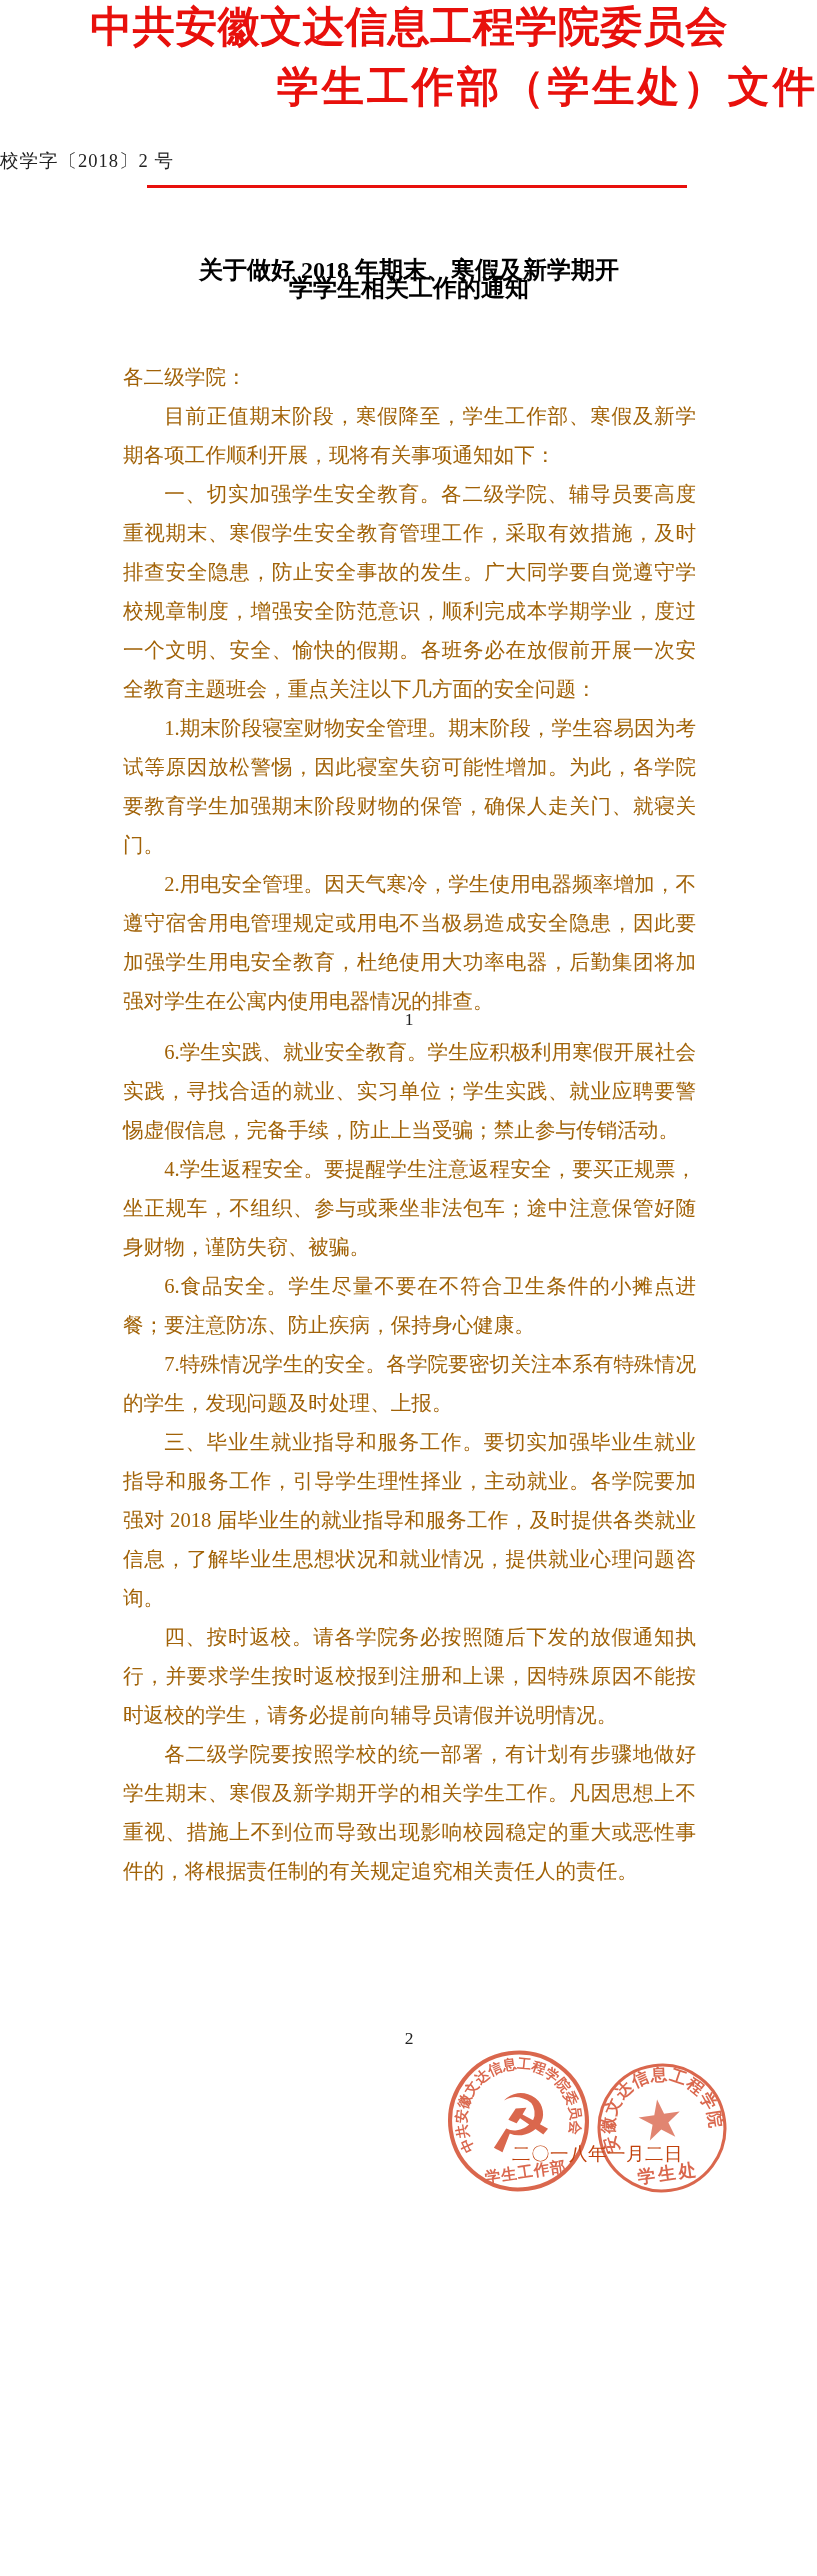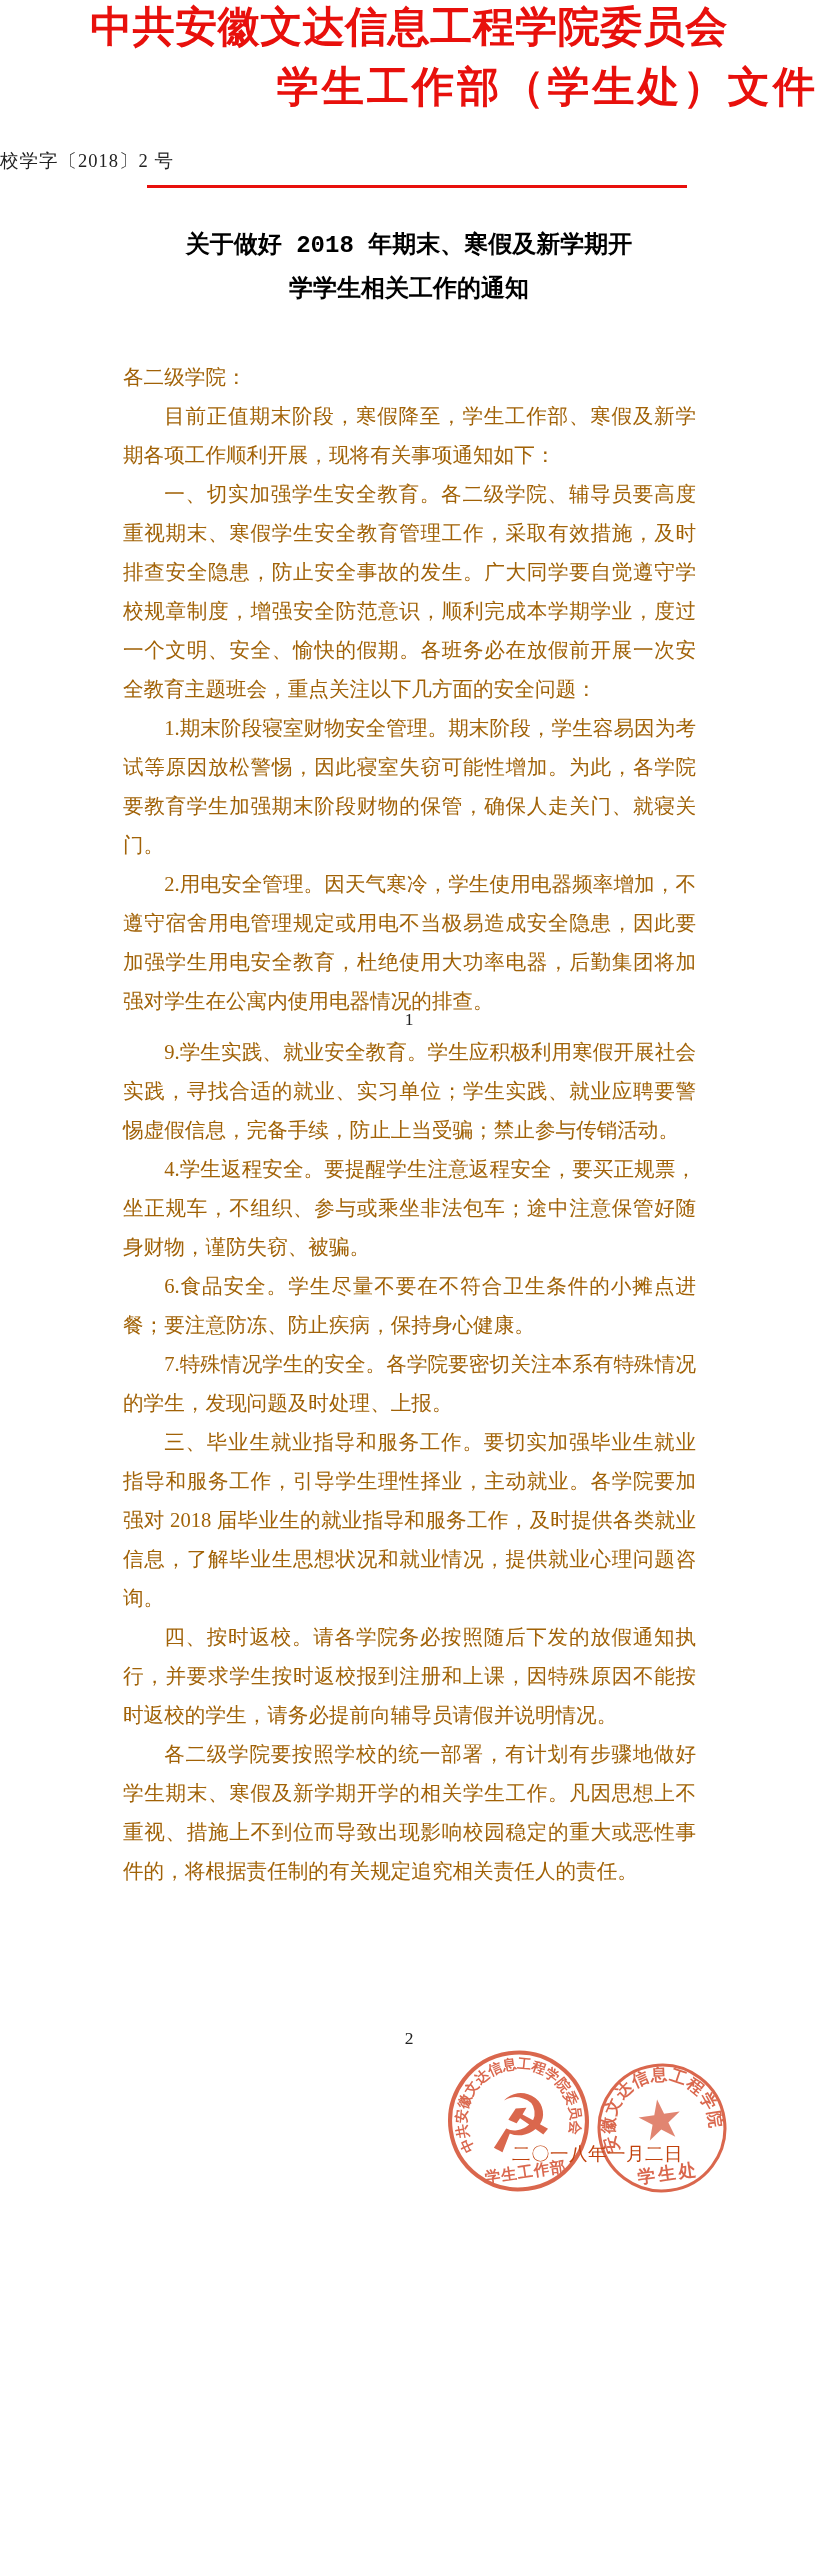--- a/index.html
+++ b/index.html
@@ -28,21 +28,21 @@
   .red-rule{
     position:absolute;top:185px;left:147px;width:540px;height:2.6px;
     background:#e8100c;
   }
   
   .doc-title{
     position:absolute;left:0;width:100%;
     text-align:center;font-size:24px;font-weight:bold;color:#000;
     white-space:nowrap;
   }
-  .doc-title.t1{top:228px;font-family:Liberation Mono, monospace;}
+  .doc-title.t1{top:254px;}
   .doc-title.t2{top:272px;}
   
   .body-block{
     position:absolute;left:123px;width:573px;
     font-size:20.6px;line-height:39px;
     text-align:justify;text-justify:inter-ideograph;
     word-break:break-all;
     color:#a16207;
   }
   .body-block.pg1{top:358px;}
@@ -83,21 +83,21 @@
     <p class="no-indent">各二级学院：</p>
     <p>目前正值期末阶段，寒假降至，学生工作部、寒假及新学期各项工作顺利开展，现将有关事项通知如下：</p>
     <p>一、切实加强学生安全教育。各二级学院、辅导员要高度重视期末、寒假学生安全教育管理工作，采取有效措施，及时排查安全隐患，防止安全事故的发生。广大同学要自觉遵守学校规章制度，增强安全防范意识，顺利完成本学期学业，度过一个文明、安全、愉快的假期。各班务必在放假前开展一次安全教育主题班会，重点关注以下几方面的安全问题：</p>
     <p>1.期末阶段寝室财物安全管理。期末阶段，学生容易因为考试等原因放松警惕，因此寝室失窃可能性增加。为此，各学院要教育学生加强期末阶段财物的保管，确保人走关门、就寝关门。</p>
     <p>2.用电安全管理。因天气寒冷，学生使用电器频率增加，不遵守宿舍用电管理规定或用电不当极易造成安全隐患，因此要加强学生用电安全教育，杜绝使用大功率电器，后勤集团将加强对学生在公寓内使用电器情况的排查。</p>
   </div>
 
   <div class="pageno n1">1</div>
 
   <div class="body-block pg2">
-    <p>9.学生实践、就业安全教育。学生应积极利用寒假开展社会实践，寻找合适的就业、实习单位；学生实践、就业应聘要警惕虚假信息，完备手续，防止上当受骗；禁止参与传销活动。</p>
+    <p>6.学生实践、就业安全教育。学生应积极利用寒假开展社会实践，寻找合适的就业、实习单位；学生实践、就业应聘要警惕虚假信息，完备手续，防止上当受骗；禁止参与传销活动。</p>
     <p>4.学生返程安全。要提醒学生注意返程安全，要买正规票，坐正规车，不组织、参与或乘坐非法包车；途中注意保管好随身财物，谨防失窃、被骗。</p>
     <p>6.食品安全。学生尽量不要在不符合卫生条件的小摊点进餐；要注意防冻、防止疾病，保持身心健康。</p>
     <p>7.特殊情况学生的安全。各学院要密切关注本系有特殊情况的学生，发现问题及时处理、上报。</p>
     <p>三、毕业生就业指导和服务工作。要切实加强毕业生就业指导和服务工作，引导学生理性择业，主动就业。各学院要加强对 2018 届毕业生的就业指导和服务工作，及时提供各类就业信息，了解毕业生思想状况和就业情况，提供就业心理问题咨询。</p>
     <p>四、按时返校。请各学院务必按照随后下发的放假通知执行，并要求学生按时返校报到注册和上课，因特殊原因不能按时返校的学生，请务必提前向辅导员请假并说明情况。</p>
     <p>各二级学院要按照学校的统一部署，有计划有步骤地做好学生期末、寒假及新学期开学的相关学生工作。凡因思想上不重视、措施上不到位而导致出现影响校园稳定的重大或恶性事件的，将根据责任制的有关规定追究相关责任人的责任。</p>
   </div>
 
   <div class="pageno n2">2</div>
 

